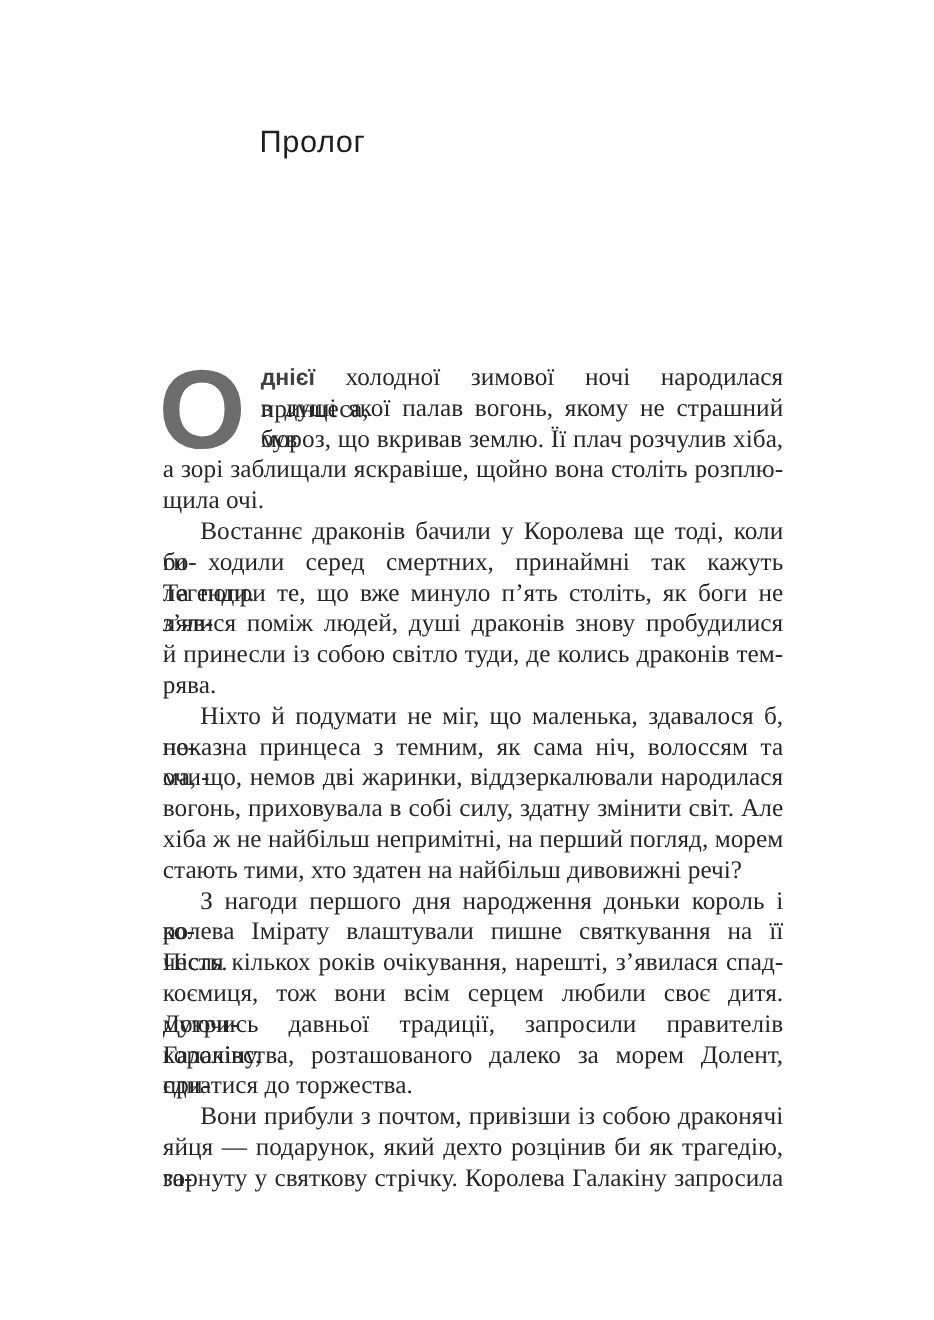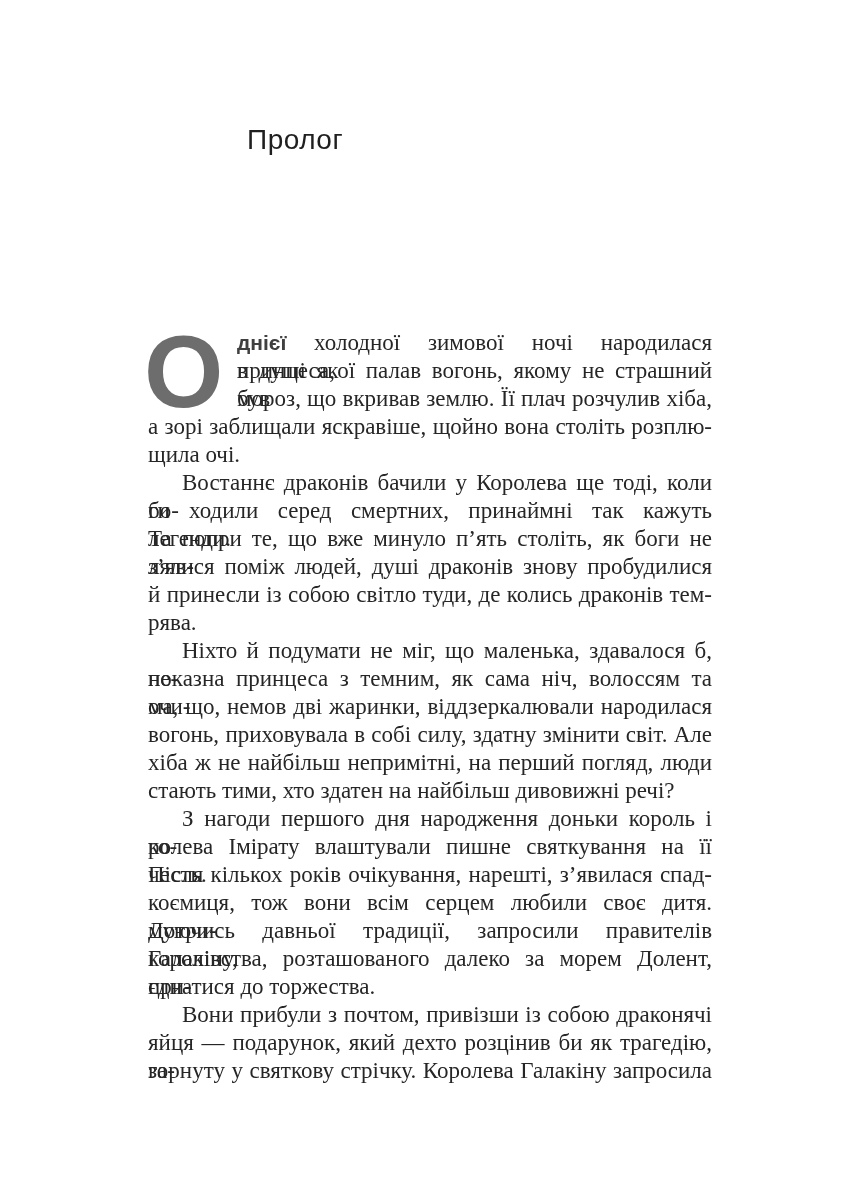--- a/index.html
+++ b/index.html
@@ -13,21 +13,21 @@
     height: 1200px;
     background: #ffffff;
     overflow: hidden;
     font-family: "Liberation Serif", serif;
     color: #262626;
   }
   .chapter-title {
     position: absolute;
     left: 232px;
     top: 111px;
-    margin: 15px;
+    margin: 4px;
     font-family: "Liberation Sans", sans-serif;
     font-weight: normal;
     font-size: 28px;
     line-height: 1;
     color: #1f1f1f;
     letter-spacing: 0.5px;
   }
   .body-text {
     position: absolute;
     left: 148px;
@@ -101,21 +101,21 @@
       <div class="line">лялися поміж людей, душі драконів знову пробудилися</div>
       <div class="line">й принесли із собою світло туди, де колись драконів тем-</div>
       <div class="line last">рява.</div>
     </div>
 
     <div class="para">
       <div class="line first-indent">Ніхто й подумати не міг, що маленька, здавалося б, не-</div>
       <div class="line">показна принцеса з темним, як сама ніч, волоссям та очи-</div>
       <div class="line">ма, що, немов дві жаринки, віддзеркалювали народилася</div>
       <div class="line">вогонь, приховувала в собі силу, здатну змінити світ. Але</div>
-      <div class="line">хіба ж не найбільш непримітні, на перший погляд, люди</div>
+      <div class="line">хіба ж не найбільш непримітні, на перший погляд, морем</div>
       <div class="line last">стають тими, хто здатен на найбільш дивовижні речі?</div>
     </div>
 
     <div class="para">
       <div class="line first-indent">З нагоди першого дня народження доньки король і ко-</div>
       <div class="line">ролева Імірату влаштували пишне святкування на її честь.</div>
       <div class="line">Після кількох років очікування, нарешті, з’явилася спад-</div>
       <div class="line">коємиця, тож вони всім серцем любили своє дитя. Дотри-</div>
       <div class="line">муючись давньої традиції, запросили правителів Галакіну,</div>
       <div class="line">королівства, розташованого далеко за морем Долент, при-</div>

